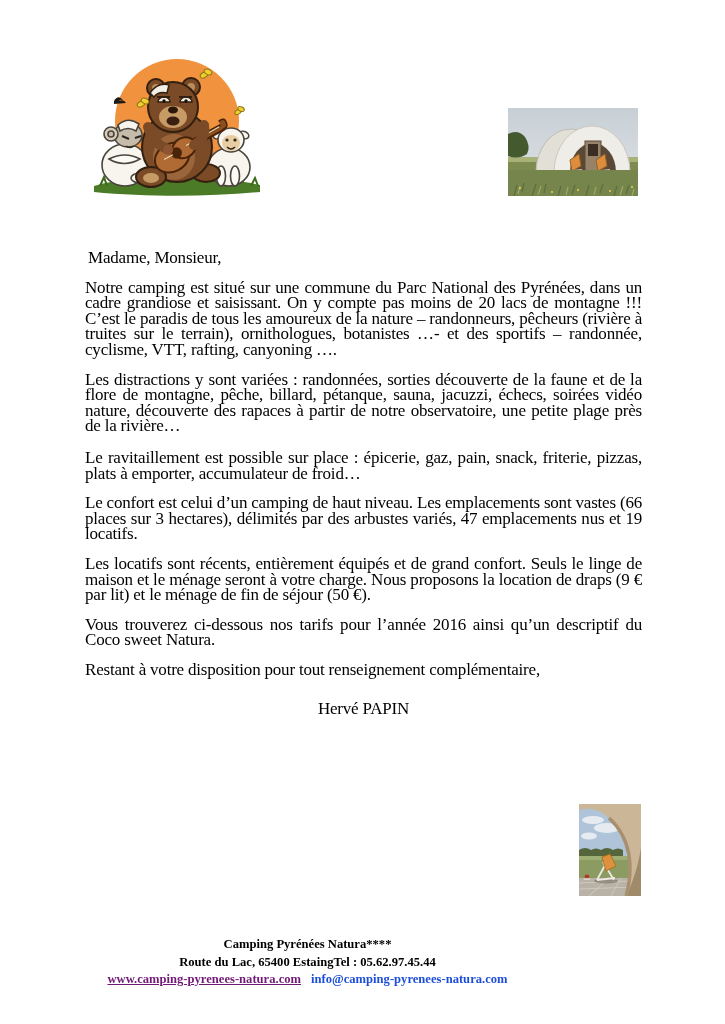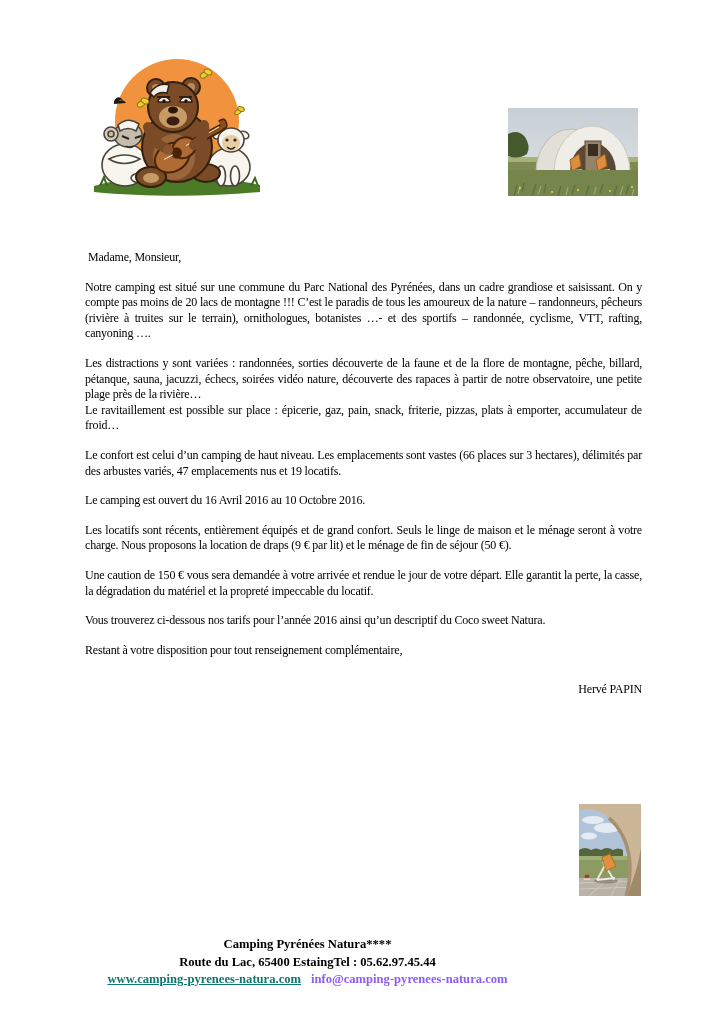--- a/index.html
+++ b/index.html
@@ -14,36 +14,36 @@
   
   .logo{position:absolute;left:88px;top:55px;width:178px;height:145px;}
   .headline{
     position:absolute;left:272px;top:178px;
     font-size:12.6px;font-weight:bold;white-space:nowrap;
   }
   .pod-photo{position:absolute;left:508px;top:108px;width:130px;height:88px;}
   
   .letter{
     position:absolute;left:85px;top:250px;width:557px;
-    font-size:12px;line-height:15.6px;letter-spacing:-0.2px;
+    font-size:17px;line-height:15.6px;letter-spacing:-0.2px;
   }
   .letter p{margin:0 0 14px;text-align:justify;}
   .letter p.salutation{padding-left:3px;text-align:left;}
-  .letter p.tight{margin-bottom:0;}
+  .letter p.tight{margin-bottom:16px;}
   .letter p.big-gap{}
-  .letter p.signature{text-align:right;margin-top:24px;}
+  .letter p.signature{text-align:center;margin-top:24px;}
   
   .arch-photo{position:absolute;left:579px;top:804px;width:62px;height:92px;}
   
   .footer{
     position:absolute;left:0;top:936px;width:615px;
     text-align:center;font-weight:bold;font-size:12.6px;line-height:17.5px;
   }
-  .footer a{color:#0f766e;text-decoration:underline;}
-  .footer .email{margin-left:10px;color:#8b5cf6;}
+  .footer a{color:#701a75;text-decoration:underline;}
+  .footer .email{margin-left:10px;color:#1d4ed8;}
 </style>
 </head>
 <body>
 
 <div class="page">
 
   <svg class="logo" viewBox="0 0 178 145" aria-hidden="true">
     <circle cx="89" cy="66" r="62" fill="#F0923E"></circle>
 
     <path d="M6,131 C30,123 60,126 89,124 C120,122 150,125 172,130 L172,137 C120,142 58,142 6,137 Z" fill="#4C7B27"></path>
@@ -152,23 +152,21 @@
         <circle cx="124" cy="79" r="1"></circle>
     </g>
   </svg>
 
   <div class="letter">
     <p class="salutation">Madame, Monsieur,</p>
     <p>Notre camping est situé sur une commune du Parc National des Pyrénées, dans un cadre grandiose et saisissant. On y compte pas moins de 20 lacs de montagne !!! C’est le paradis de tous les amoureux de la nature – randonneurs, pêcheurs (rivière à truites sur le terrain), ornithologues, botanistes …- et des sportifs – randonnée, cyclisme, VTT, rafting, canyoning ….</p>
     <p class="tight">Les distractions y sont variées : randonnées, sorties découverte de la faune et de la flore de montagne, pêche, billard, pétanque, sauna, jacuzzi, échecs, soirées vidéo nature, découverte des rapaces à partir de notre observatoire, une petite plage près de la rivière…</p>
     <p>Le ravitaillement est possible sur place : épicerie, gaz, pain, snack, friterie, pizzas, plats à emporter, accumulateur de froid…</p>
     <p>Le confort est celui d’un camping de haut niveau. Les emplacements sont vastes (66 places sur 3 hectares), délimités par des arbustes variés, 47 emplacements nus et 19 locatifs.</p>
-    <p>Le camping est ouvert du 16 Avril 2016 au 10 Octobre 2016.</p>
     <p>Les locatifs sont récents, entièrement équipés et de grand confort. Seuls le linge de maison et le ménage seront à votre charge. Nous proposons la location de draps (9 € par lit) et le ménage de fin de séjour (50 €).</p>
-    <p>Une caution de 150 € vous sera demandée à votre arrivée et rendue le jour de votre départ. Elle garantit la perte, la casse, la dégradation du matériel et la propreté impeccable du locatif.</p>
     <p class="big-gap">Vous trouverez ci-dessous nos tarifs pour l’année 2016 ainsi qu’un descriptif du Coco sweet Natura.</p>
     <p>Restant à votre disposition pour tout renseignement complémentaire,</p>
     <p class="signature">Hervé PAPIN</p>
   </div>
 
   <svg class="arch-photo" viewBox="0 0 62 92" aria-hidden="true">
     <rect width="62" height="92" fill="#AFC4D8"></rect>
     <g fill="#E9EEF3" opacity="0.95">
       <ellipse cx="14" cy="16" rx="11" ry="4"></ellipse>
       <ellipse cx="28" cy="24" rx="13" ry="5"></ellipse>

